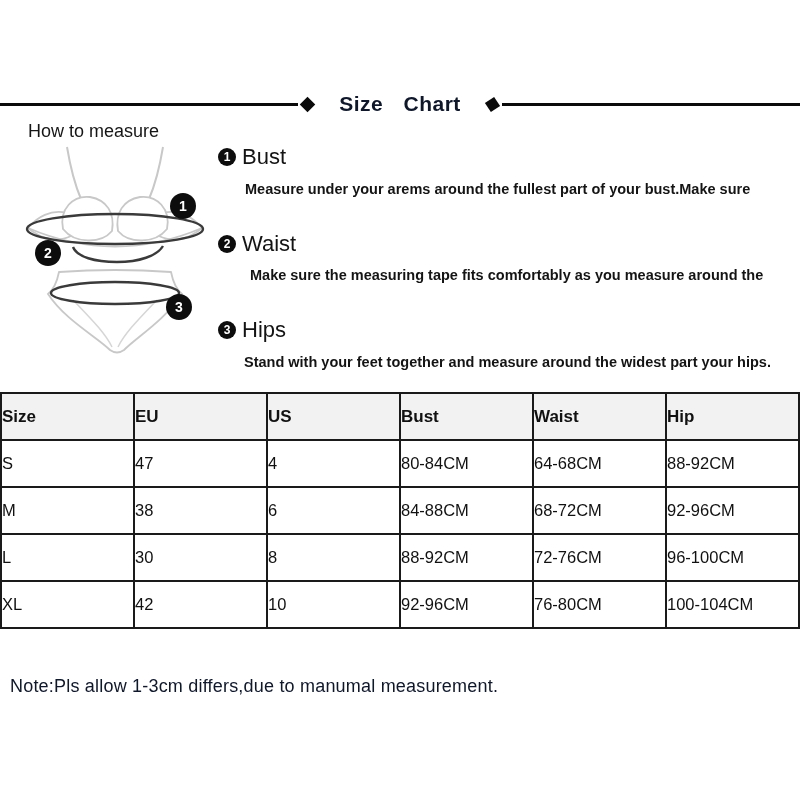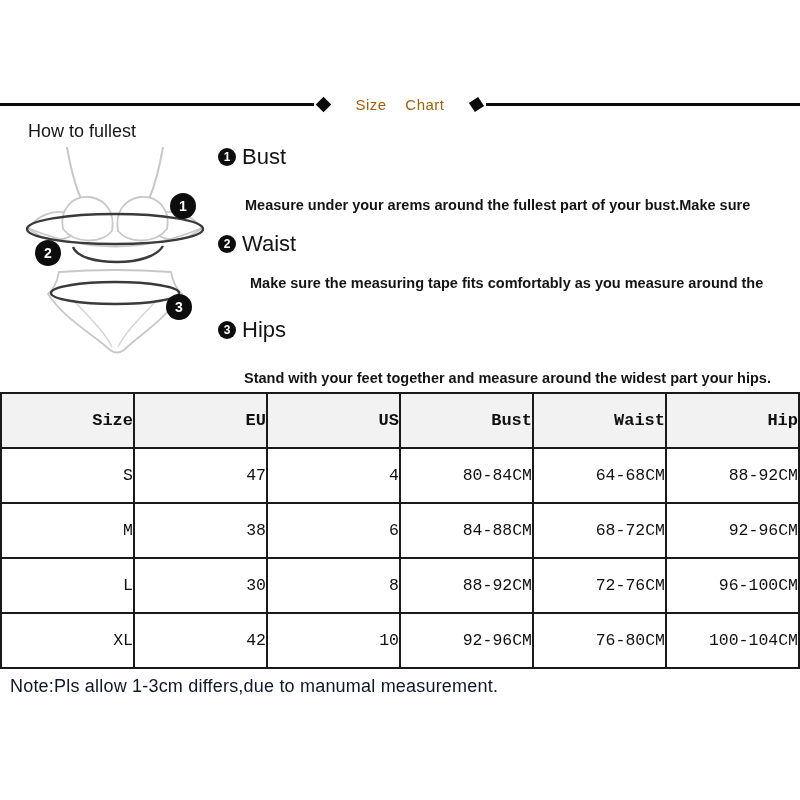--- a/index.html
+++ b/index.html
@@ -27,23 +27,23 @@
   .title-line { flex: 1; height: 3px; background: #0a0a0a; }
   .diamond {
     width: 11px; height: 11px;
     background: #0a0a0a;
     transform: rotate(45deg);
     margin: 0 4px;
     flex: 0 0 auto;
   }
   .diamond.tilt { transform: rotate(57deg); }
   .title-text {
-    font-size: 15px;
-    font-weight: 400;
-    color: #a16207;
+    font-size: 21px;
+    font-weight: 700;
+    color: #0f172a;
     padding: 0 22px;
     word-spacing: 14px;
     letter-spacing: 0.5px;
     white-space: nowrap;
   }
 
   
   .how-to {
     position: absolute;
     top: 121px; left: 28px;
@@ -63,46 +63,45 @@
     background: #0d0d0d;
     color: #ffffff;
     font-size: 12px;
     font-weight: bold;
     display: inline-flex;
     align-items: center;
     justify-content: center;
     flex: 0 0 auto;
   }
   .instr-title { font-size: 22px; color: #141414; }
-  .instr-lines { margin-top: 21px; padding-left: 27px; }
+  .instr-lines { margin-top: 5px; padding-left: 27px; }
   .instr-line {
     font-size: 14.5px;
     font-weight: 600;
     color: #141414;
     line-height: 28px;
     white-space: nowrap;
   }
   .instr.waist .instr-lines { padding-left: 32px; }
   .instr.hips  .instr-lines { padding-left: 26px; }
 
   
   table.size-table {
     position: absolute;
     top: 392px; left: 0;
     width: 800px;
     border-collapse: collapse;
     table-layout: fixed;
   }
   .size-table th, .size-table td {
     border: 2px solid #1a1a1a;
-    text-align: right;
+    text-align: left;
     vertical-align: middle;
-    height: 55px;
+    height: 47px;
     color: #111111;
-    font-family: Liberation Mono, monospace;
   }
   .size-table th {
     background: #f2f2f2;
     font-size: 17px;
     font-weight: bold;
   }
   .size-table td {
     background: #ffffff;
     font-size: 16.5px;
     font-weight: normal;
@@ -123,21 +122,21 @@
 <div class="canvas">
 
   <div class="title-bar">
     <div class="title-line"></div>
     <div class="diamond"></div>
     <div class="title-text">Size Chart</div>
     <div class="diamond tilt"></div>
     <div class="title-line"></div>
   </div>
 
-  <div class="how-to">How to fullest</div>
+  <div class="how-to">How to measure</div>
 
   <div class="figure-wrap">
     <svg width="200" height="235" viewBox="0 0 200 235" fill="none" xmlns="http://www.w3.org/2000/svg">
 
       <path d="M52,2 C55,20 60,40 66,54" stroke="#c8c8c8" stroke-width="2" fill="none"></path>
       <path d="M148,2 C145,20 140,40 134,54" stroke="#c8c8c8" stroke-width="2" fill="none"></path>
 
       <path d="M52,68 C36,64 22,72 13,83 C28,96 44,97 56,91" stroke="#c8c8c8" stroke-width="1.8" fill="#ffffff"></path>
       <path d="M148,68 C164,64 178,72 187,83 C172,96 156,97 144,91" stroke="#c8c8c8" stroke-width="1.8" fill="#ffffff"></path>
 
@@ -179,21 +178,21 @@
     <div class="instr-lines">
       <div class="instr-line">Measure under your arems around the fullest part of your bust.Make sure</div>
     </div>
   </div>
 
   <div class="instr waist" style="top:231px;">
     <div class="instr-head">
       <span class="num-badge">2</span>
       <span class="instr-title">Waist</span>
     </div>
-    <div class="instr-lines" style="margin-top:12px;">
+    <div class="instr-lines" style="margin-top:4px;">
       <div class="instr-line">Make sure the measuring tape fits comfortably as you measure around the</div>
     </div>
   </div>
 
   <div class="instr hips" style="top:317px;">
     <div class="instr-head">
       <span class="num-badge">3</span>
       <span class="instr-title">Hips</span>
     </div>
     <div class="instr-lines">

